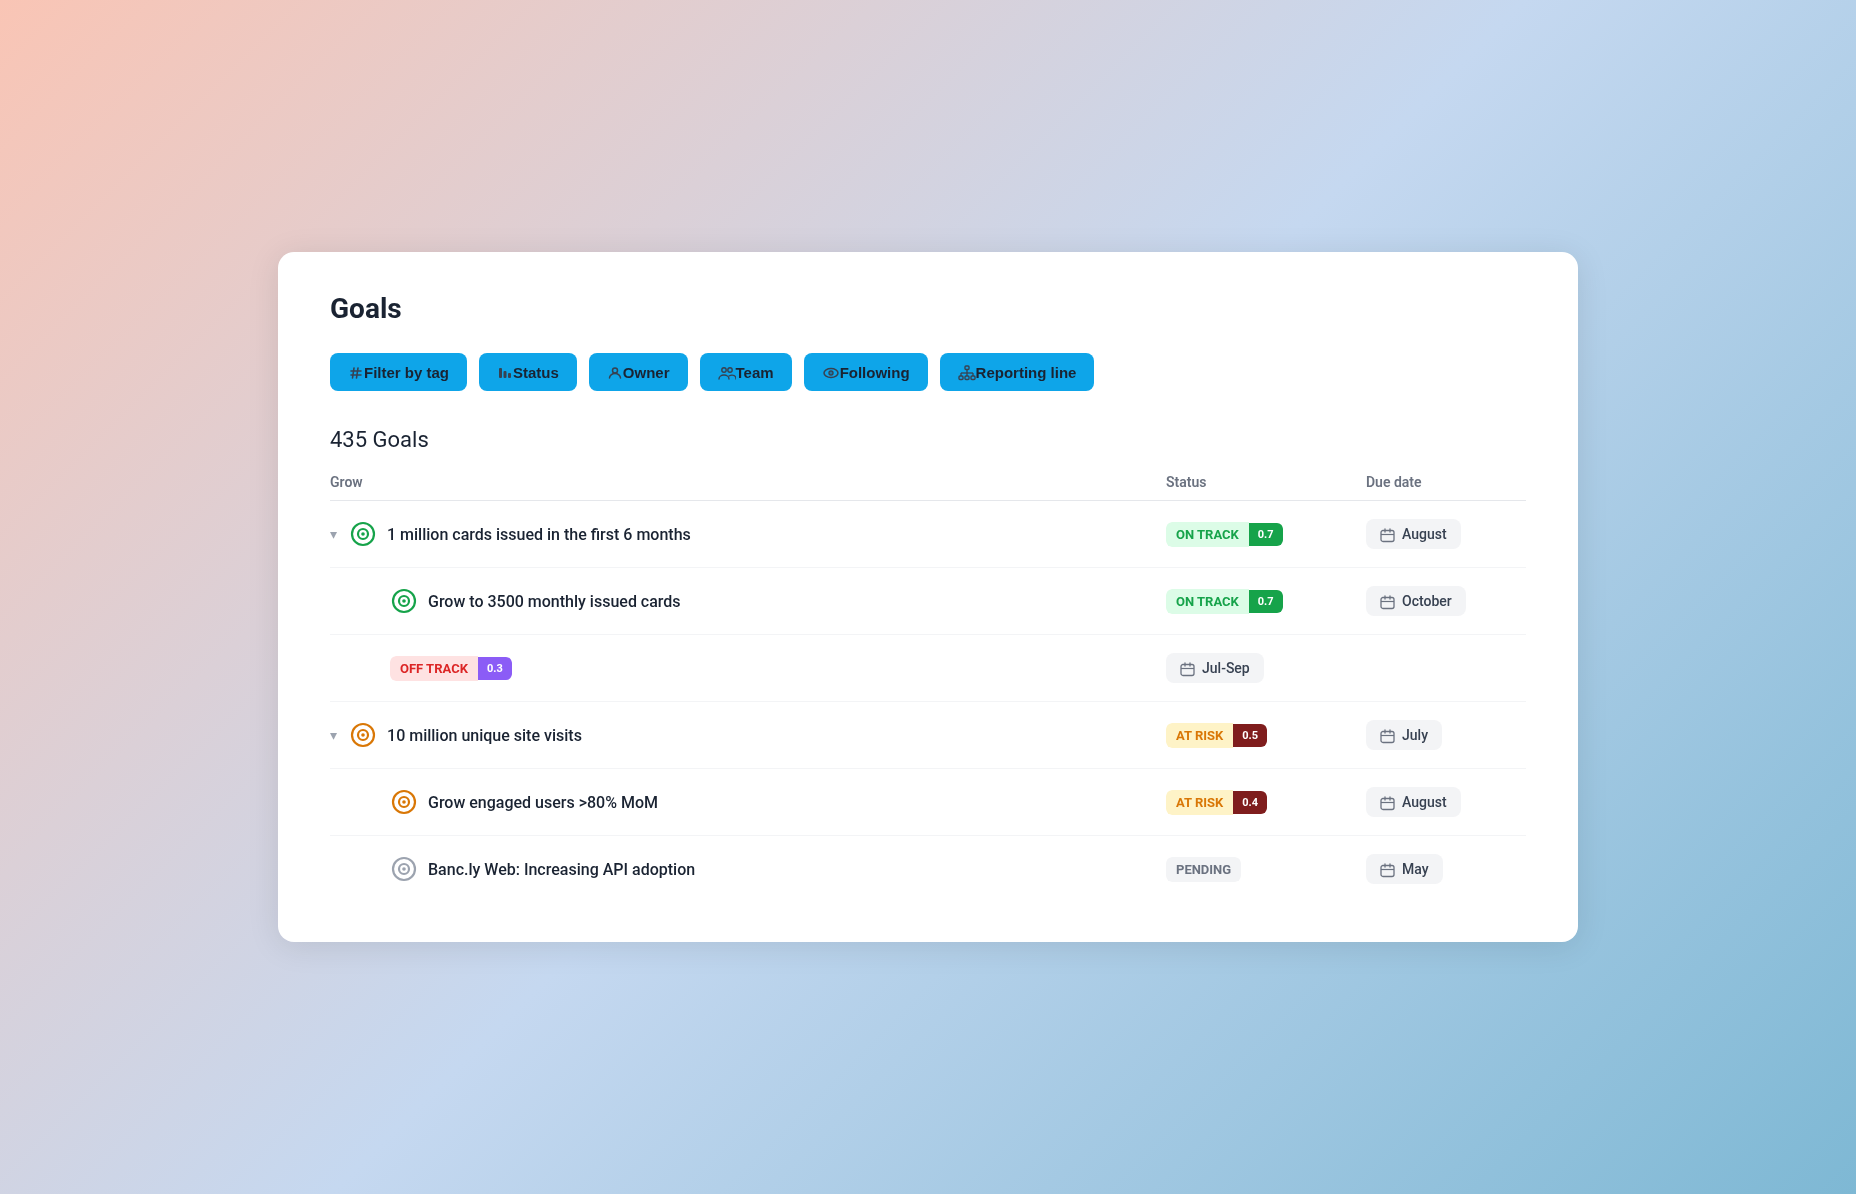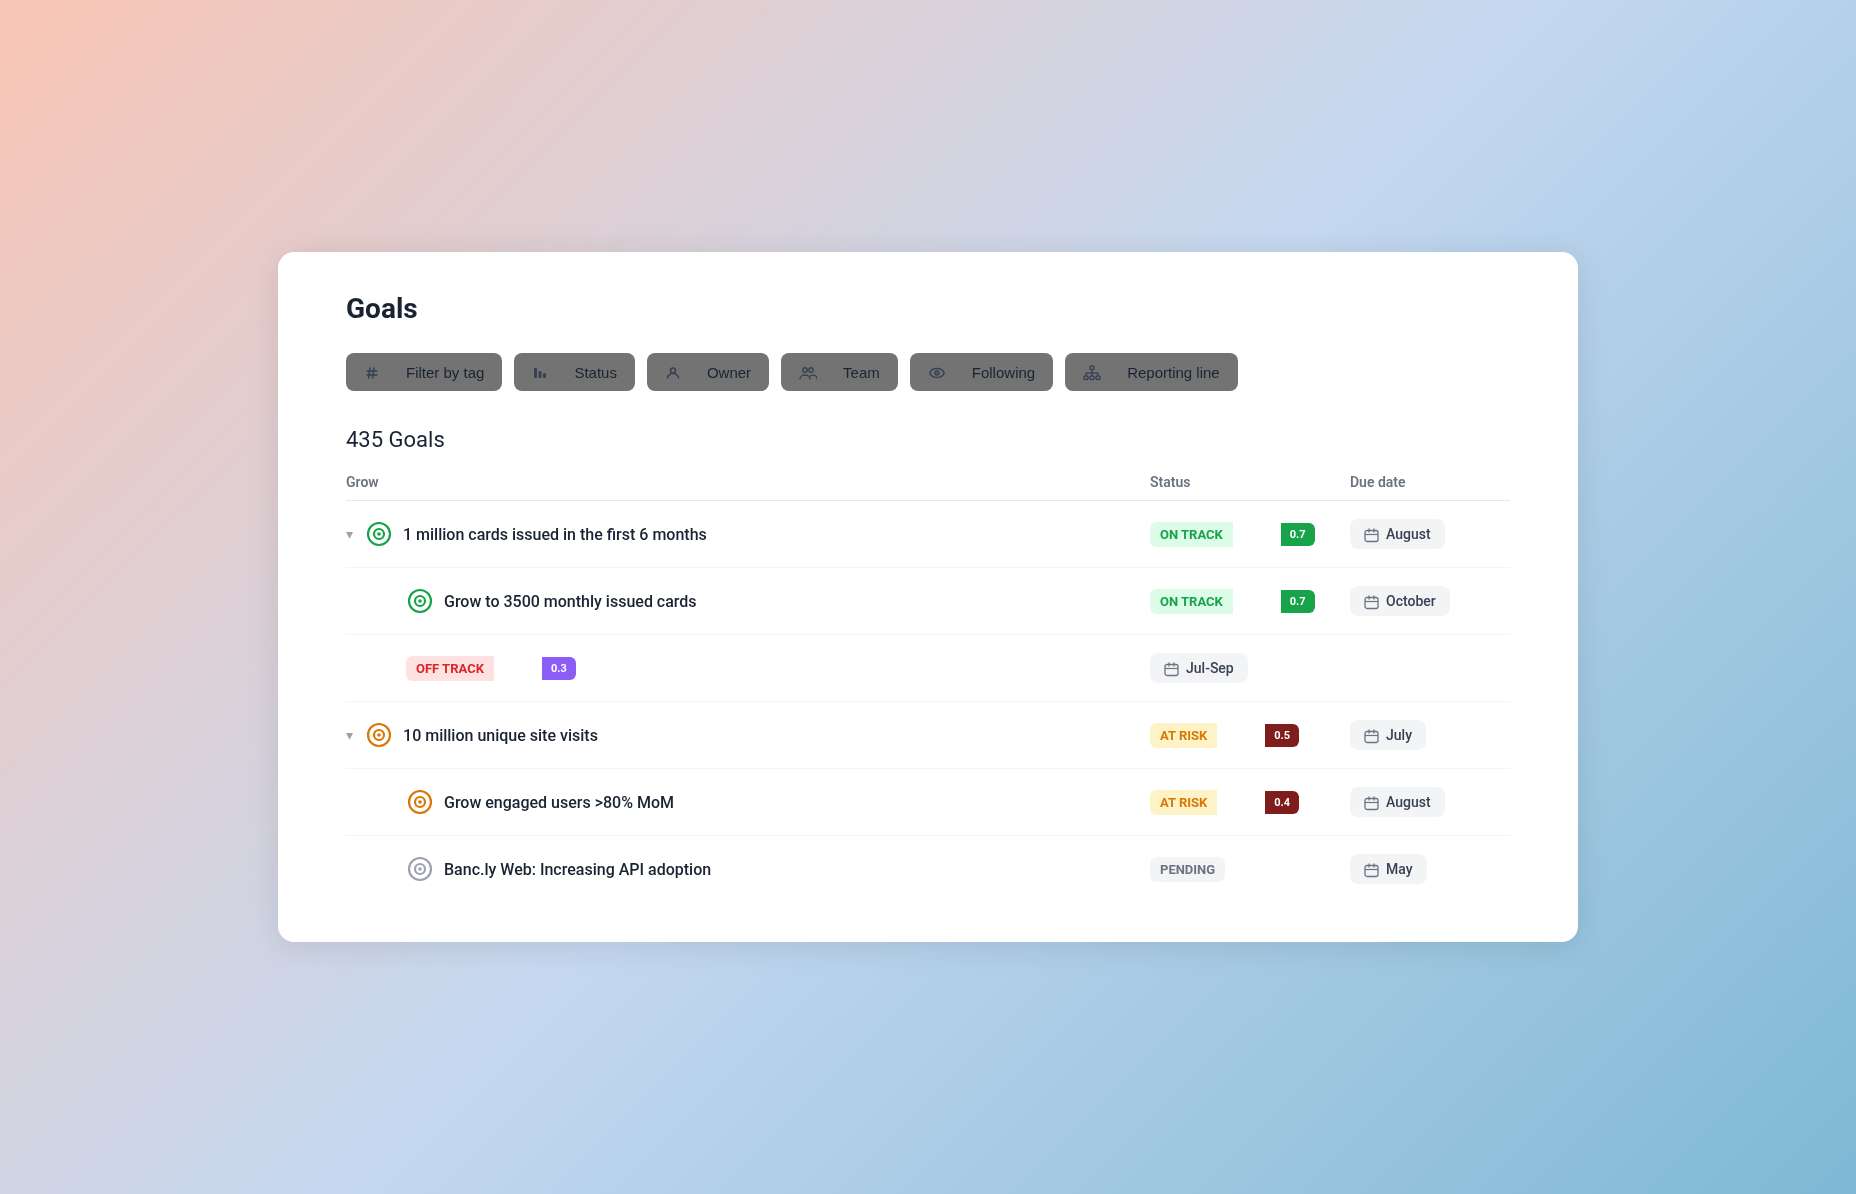--- a/index.html
+++ b/index.html
@@ -10,21 +10,21 @@
       min-height: 100vh;
       display: flex;
       align-items: center;
       justify-content: center;
       padding: 20px;
     }
 
     .card {
       background: #ffffff;
       border-radius: 16px;
-      padding: 40px 68px;
+      padding: 40px 52px;
       width: 1300px;
       max-width: 100%;
       box-shadow: 0 4px 32px rgba(0,0,0,0.10);
     }
 
     .page-title {
       font-size: 28px;
       font-weight: 700;
       color: #1a2332;
       margin-bottom: 28px;
@@ -33,27 +33,27 @@
     .filter-bar {
       display: flex;
       gap: 12px;
       flex-wrap: wrap;
       margin-bottom: 36px;
     }
 
     .filter-btn {
       display: flex;
       align-items: center;
-      gap: 26px;
-      background: #737373;
+      gap: 0;
+      background: #0ea5e9;
       border: none;
       border-radius: 8px;
       padding: 10px 18px;
       font-size: 15px;
-      font-weight: 400;
+      font-weight: 700;
       color: #1a2332;
       cursor: pointer;
       transition: background 0.15s;
     }
 
     .filter-icon {
       font-size: 16px;
       color: #374151;
     }
 
@@ -138,21 +138,20 @@
       align-items: center;
     }
 
     .status-badge {
       display: flex;
       align-items: center;
       border-radius: 6px;
       overflow: hidden;
       font-size: 13px;
       font-weight: 700;
-      gap: 48px;
     }
 
     .status-label {
       padding: 5px 10px;
       border-radius: 6px 0 0 6px;
     }
 
     .status-score {
       padding: 5px 9px;
       border-radius: 0 6px 6px 0;

